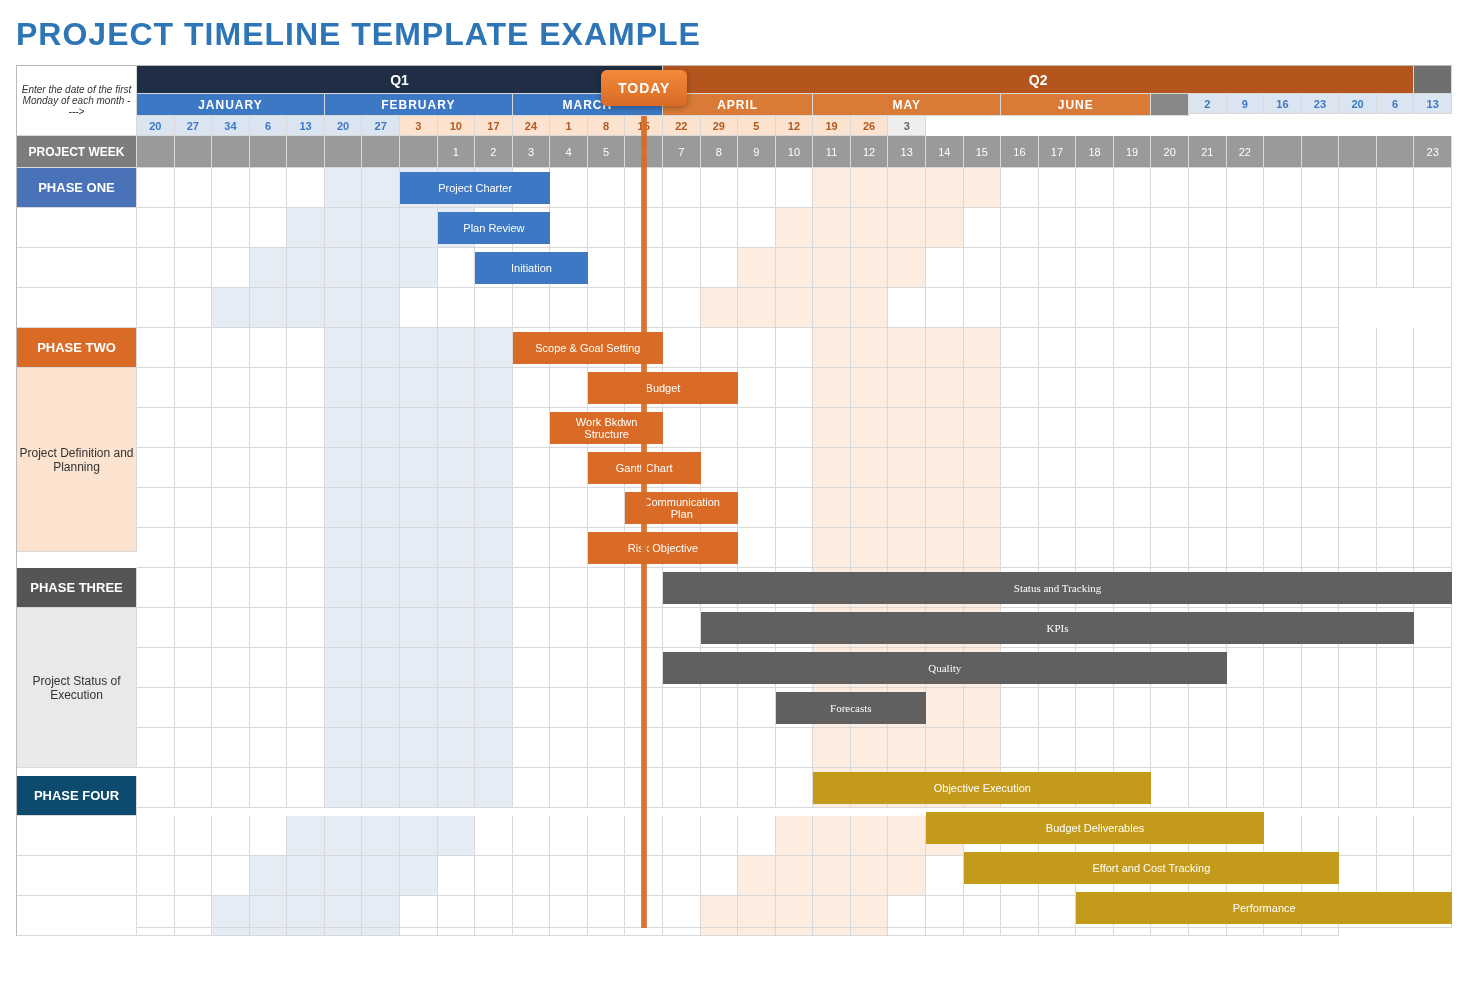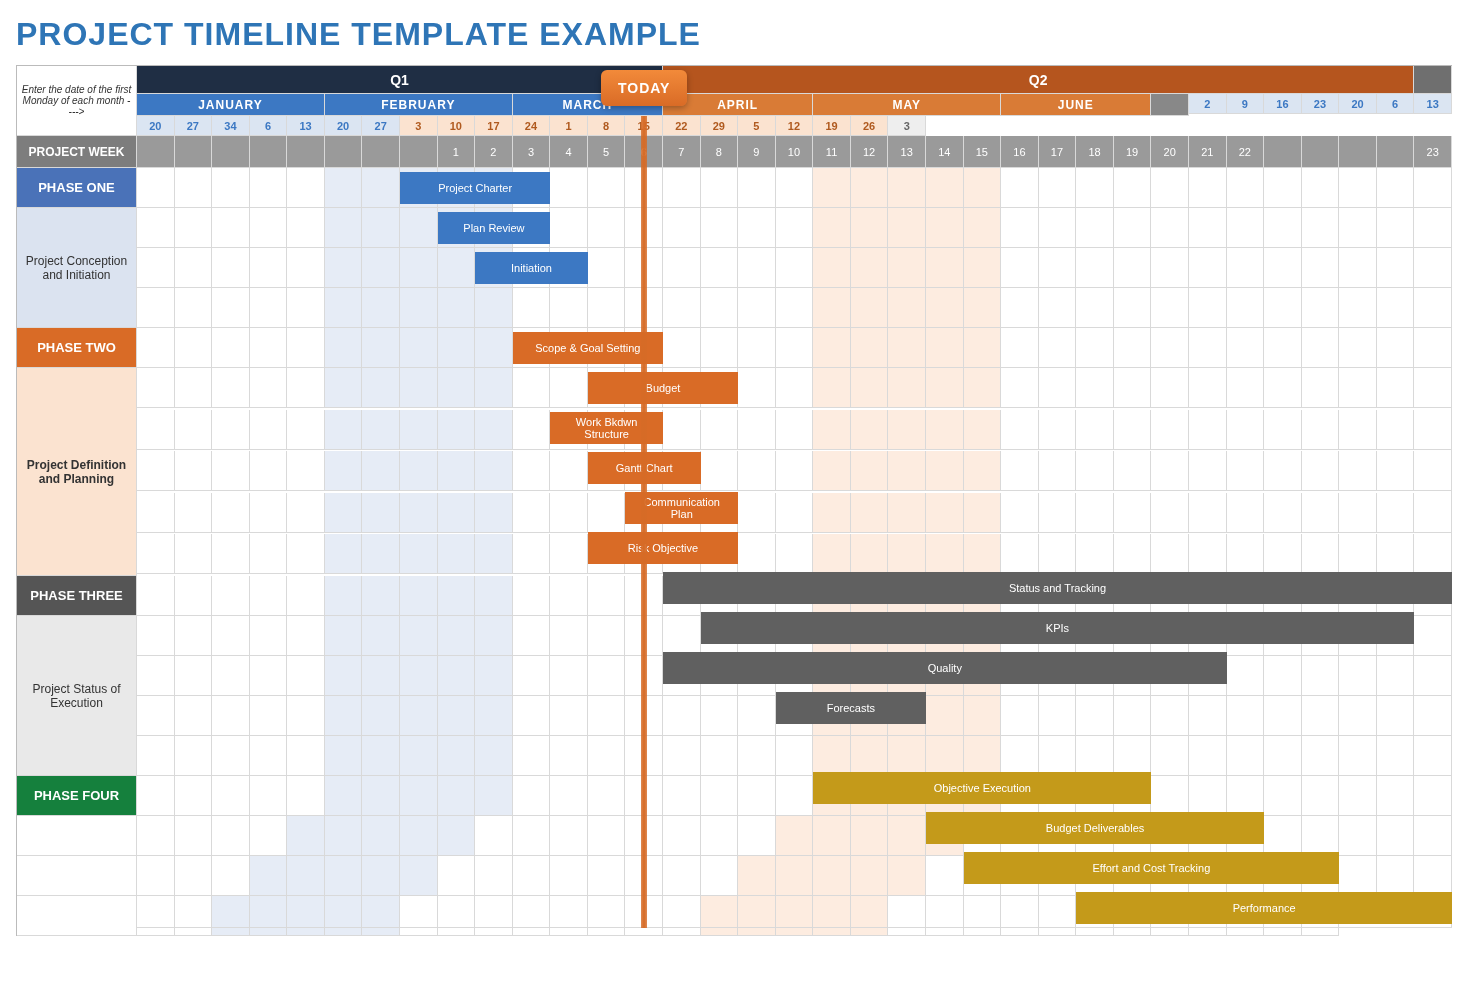--- a/index.html
+++ b/index.html
@@ -52,38 +52,38 @@
   .weeklabel { grid-column:1; background:#7d7d7d; color:#fff; font-weight:700; display:flex;align-items:center;justify-content:center; font-size:12px; height:32px; }
   .weekcell { background:#9a9a9a; color:#fff; display:flex;align-items:center;justify-content:center; font-size:11px; height:32px; }
   .rowlabel { grid-column:1; display:flex;align-items:center;justify-content:center;text-align:center;font-size:12px;padding:2px; }
   .phase-header { font-weight:700; color:#fff; font-size:13px; }
   .ph1 { background:#4a72b8; }
   .ph1-body { background:#dbe3f0; }
   .ph2 { background:#d96b26; }
   .ph2-body { background:#fbe3d0; }
   .ph3 { background:#555; }
   .ph3-body { background:#e9e9e9; }
-  .ph4 { background:#15803d; }
+  .ph4 { background:#0c4a6e;margin-top:8px; }
   .ph4-body { background:#fdf2d0; }
 
   .gridcell { background:#fff; }
   .tint-blue { background:#e6ecf6 !important; }
   .tint-orange { background:#fdece0 !important; }
 
   .bar {
     position:absolute; top:4px; bottom:4px;
     display:flex;align-items:center;justify-content:center;
     color:#fff; font-size:11px; padding:0 6px; white-space:normal; text-align:center;
     line-height:1.1;
     border-radius:0;
     z-index:2;
   }
   .bar.blue   { background:#3c78c3; }
   .bar.orange { background:#d96b26; }
-  .bar.gray   { background:#606060; }
+  .bar.gray   { background:#606060;font-family:Liberation Serif, serif; }
   .bar.gold   { background:#c49a1a; }
 
   .today-marker {
     position:absolute;
     top:0; bottom:0;
     width:6px;
     background: linear-gradient(to right, rgba(214,107,38,0.8), rgba(214,107,38,1), rgba(214,107,38,0.8));
     z-index:5;
     pointer-events:none;
     text-align:right;
@@ -215,21 +215,20 @@
     <div class="gridcell" style="height: 40px;"></div>
     <div class="gridcell" style="height: 40px;"></div>
     <div class="gridcell" style="height: 40px;"></div>
     <div class="gridcell" style="height: 40px;"></div>
     <div class="gridcell" style="height: 40px;"></div>
     <div class="gridcell" style="height: 40px;"></div>
     <div class="gridcell" style="height: 40px;"></div>
     <div class="gridcell" style="height: 40px;"></div>
     <div class="gridcell" style="height: 40px;"></div>
     <div class="gridcell" style="height: 40px;"></div>
-    <div class="rowlabel ph1-body" style="grid-row: span 3; height: 120px;">Project Conception and Initiation</div>
     <div class="gridcell" style="height: 40px;"></div>
     <div class="gridcell" style="height: 40px;"></div>
     <div class="gridcell" style="height: 40px;"></div>
     <div class="gridcell" style="height: 40px;"></div>
     <div class="gridcell" style="height: 40px;"></div>
     <div class="gridcell tint-blue" style="height: 40px;"></div>
     <div class="gridcell tint-blue" style="height: 40px;"></div>
     <div class="gridcell tint-blue" style="height: 40px;"></div>
     <div class="gridcell tint-blue" style="height: 40px;"></div>
     <div class="gridcell tint-blue" style="height: 40px;"></div>
@@ -357,21 +356,21 @@
     <div class="gridcell" style="height: 40px;"></div>
     <div class="gridcell" style="height: 40px;"></div>
     <div class="gridcell" style="height: 40px;"></div>
     <div class="gridcell" style="height: 40px;"></div>
     <div class="gridcell" style="height: 40px;"></div>
     <div class="gridcell" style="height: 40px;"></div>
     <div class="gridcell" style="height: 40px;"></div>
     <div class="gridcell" style="height: 40px;"></div>
     <div class="gridcell" style="height: 40px;"></div>
     <div class="gridcell" style="height: 40px;"></div>
-    <div class="rowlabel ph2-body" style="grid-row: span 5; height: 208px; font-weight: bold;">Project Definition and Planning</div>
+    <div class="rowlabel ph2-body" style="grid-row: span 5; height: 184px;">Project Definition and Planning</div>
     <div class="gridcell" style="height: 40px;"></div>
     <div class="gridcell" style="height: 40px;"></div>
     <div class="gridcell" style="height: 40px;"></div>
     <div class="gridcell" style="height: 40px;"></div>
     <div class="gridcell" style="height: 40px;"></div>
     <div class="gridcell tint-blue" style="height: 40px;"></div>
     <div class="gridcell tint-blue" style="height: 40px;"></div>
     <div class="gridcell tint-blue" style="height: 40px;"></div>
     <div class="gridcell tint-blue" style="height: 40px;"></div>
     <div class="gridcell tint-blue" style="height: 40px;"></div>

